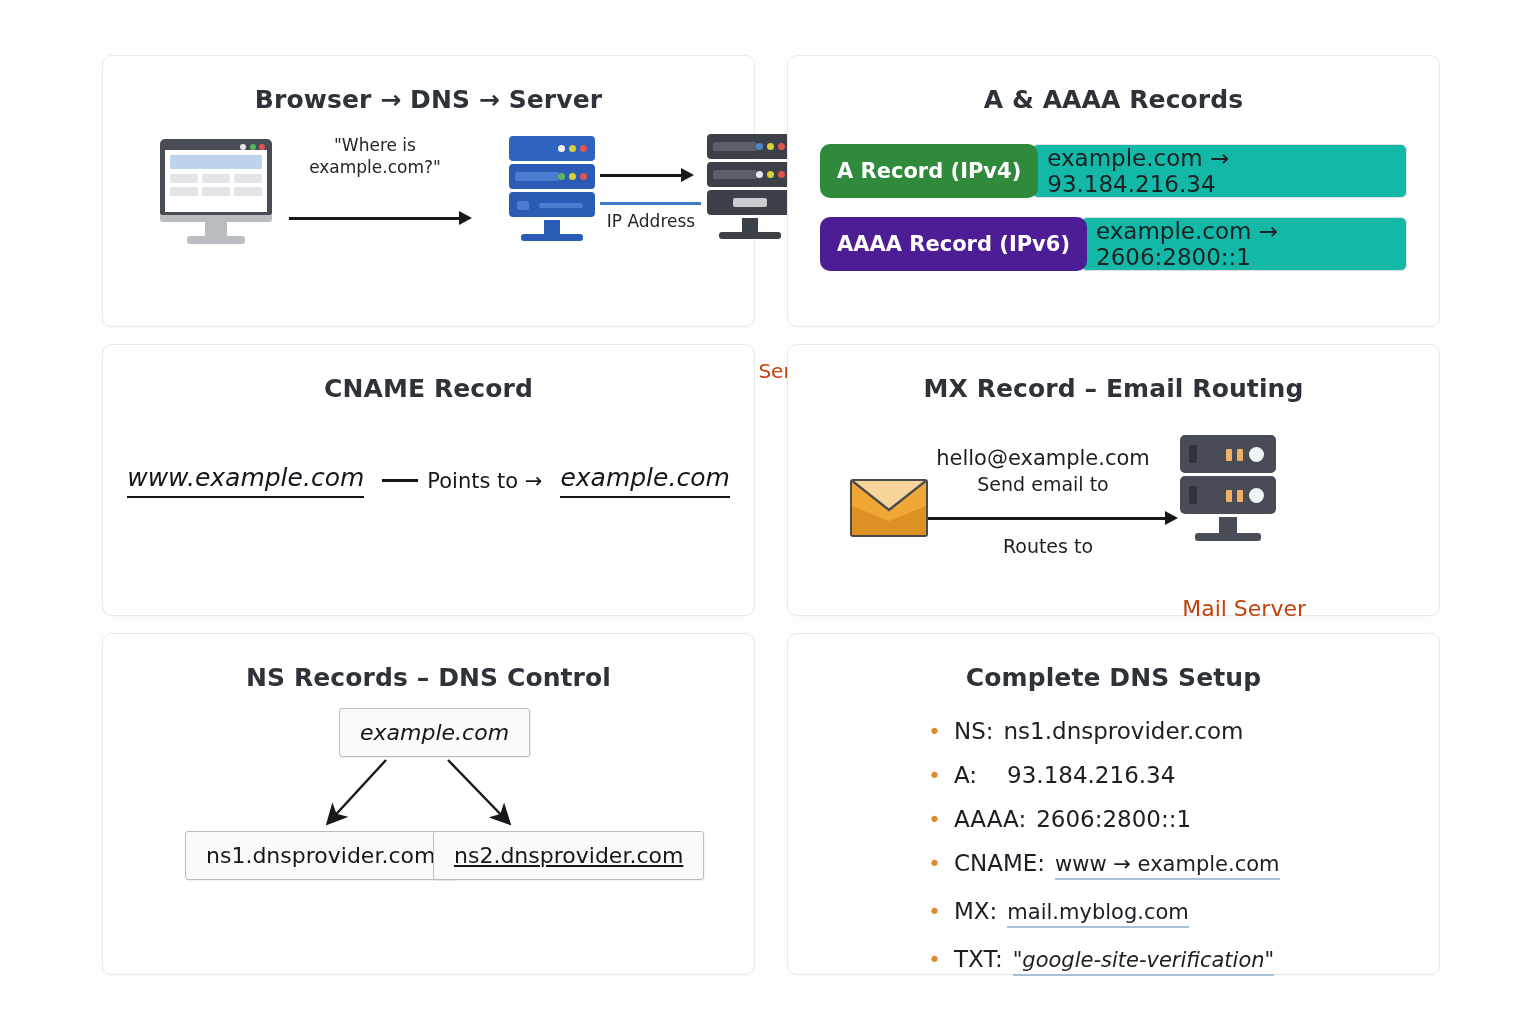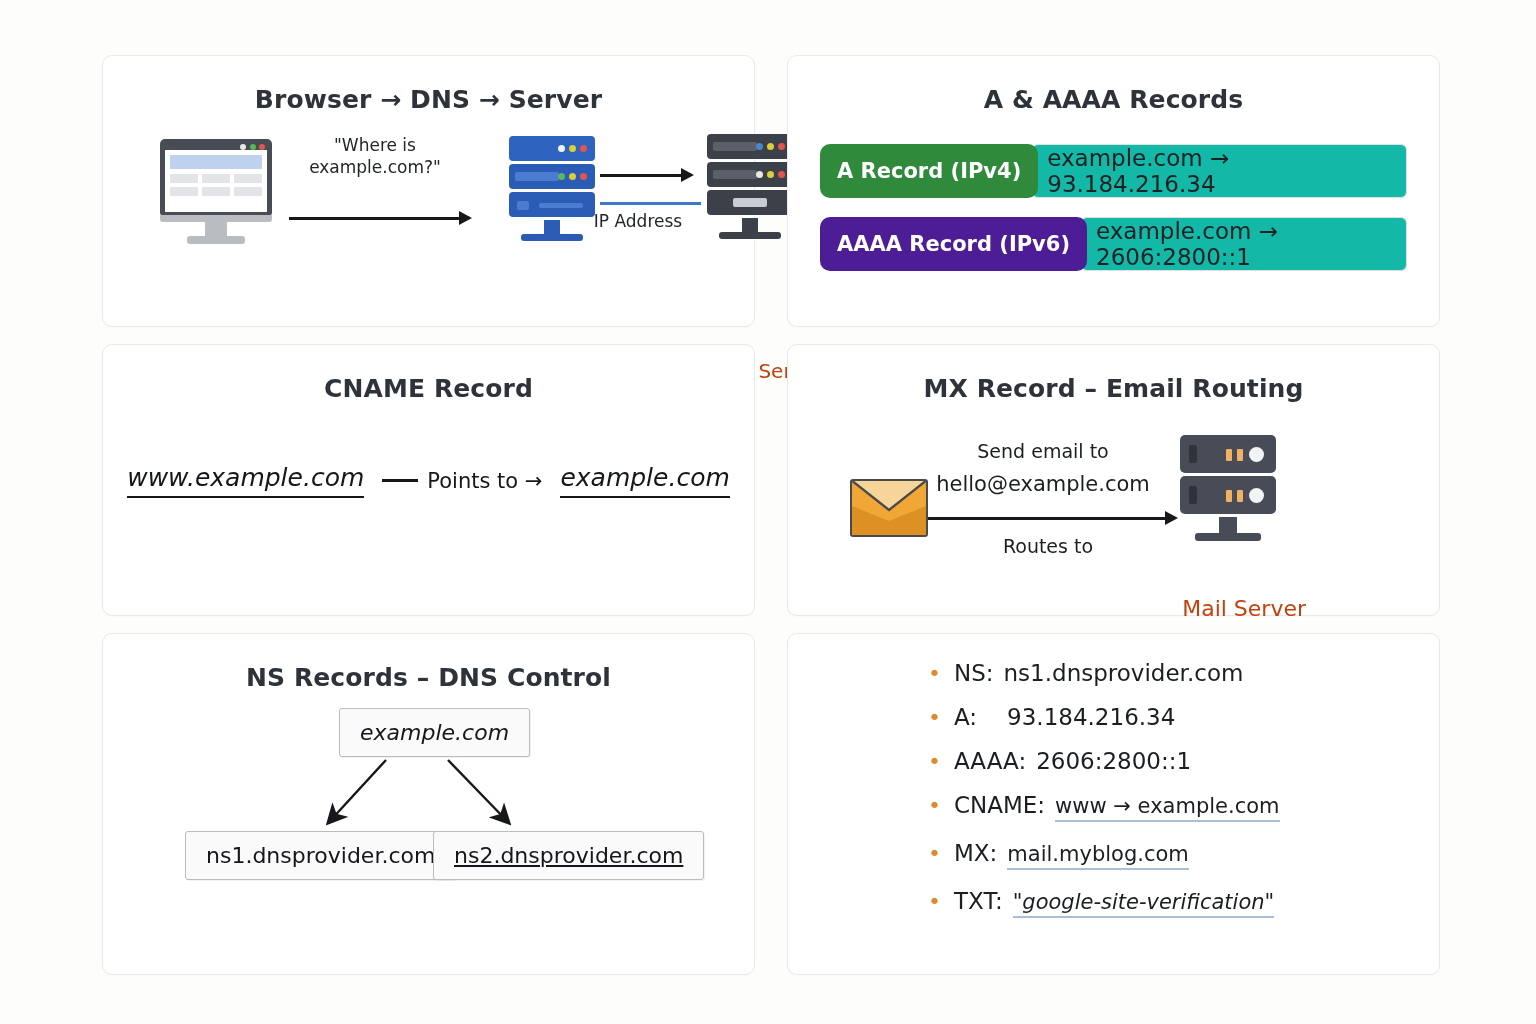--- a/index.html
+++ b/index.html
@@ -259,21 +259,21 @@
           <div class="slot" style="left:8px; top:9px; width:12px; height:9px;"></div>
           <div class="slot" style="left:30px; top:11px; width:44px; height:5px;"></div>
         </div>
         <div class="neck"></div>
         <div class="foot"></div>
       </div>
 
       <div class="arrow-line" style="left:497px; top:48px; width:84px;"></div>
       <div class="arrow-head" style="left:578px; top:42px;"></div>
       <div class="blue-line" style="left:497px; top:76px; width:101px;"></div>
-      <div class="flow-label" style="left:475px; top:84px; width:120px;">IP Address</div>
+      <div class="flow-label" style="left:488px; top:84px; width:120px;">IP Address</div>
 
       <div class="srv web-srv">
         <div class="unit">
           <div class="slot"></div>
           <div class="led" style="right:30px; background:#4a86c9"></div>
           <div class="led" style="right:19px; background:#d8cf3a"></div>
           <div class="led" style="right:8px;  background:#e0564c"></div>
         </div>
         <div class="unit">
           <div class="slot"></div>
@@ -327,22 +327,22 @@
 
       <div class="envelope">
         <div class="env-top"></div>
         <div class="env-bot"></div>
         <svg class="env-v" viewBox="0 0 78 34">
           <polyline points="1,1 39,31 77,1" fill="none" stroke="#4a4a4a" stroke-width="2.4"></polyline>
         </svg>
       </div>
 
       <div class="mx-label" style="left:110px; top:22px; width:290px;">
+        <div style="font-size:21px; margin-top:5px;">hello@example.com</div>
         <div>Send email to</div>
-        <div style="font-size:21px; margin-top:5px;">hello@example.com</div>
       </div>
 
       <div class="arrow-line" style="left:140px; top:100px; width:240px;"></div>
       <div class="arrow-head" style="left:377px; top:94px;"></div>
       <div class="mx-label" style="left:150px; top:117px; width:220px;">Routes to</div>
 
       <div class="srv mail-srv">
         <div class="unit">
           <div class="slot"></div>
           <div class="tick" style="left:46px;"></div>
@@ -378,20 +378,21 @@
         <line x1="283" y1="52" x2="226" y2="114" stroke="#17181c" stroke-width="2.4" marker-end="url(#nsArrow)"></line>
         <line x1="345" y1="52" x2="405" y2="114" stroke="#17181c" stroke-width="2.4" marker-end="url(#nsArrow)"></line>
       </svg>
 
       <div class="ns-box ns-child1">ns1.dnsprovider.com</div>
       <div class="ns-box ns-child2">ns2.dnsprovider.com</div>
     </div>
   </div>
 
   <div class="panel">
+    <div class="panel-title">Complete DNS Setup</div>
 
     <div class="setup-list">
       <div class="setup-item">
         <span class="setup-bullet">•</span>
         <span class="setup-key">NS:</span>
         <span class="setup-val">ns1.dnsprovider.com</span>
       </div>
       <div class="setup-item">
         <span class="setup-bullet">•</span>
         <span class="setup-key">A:</span>

